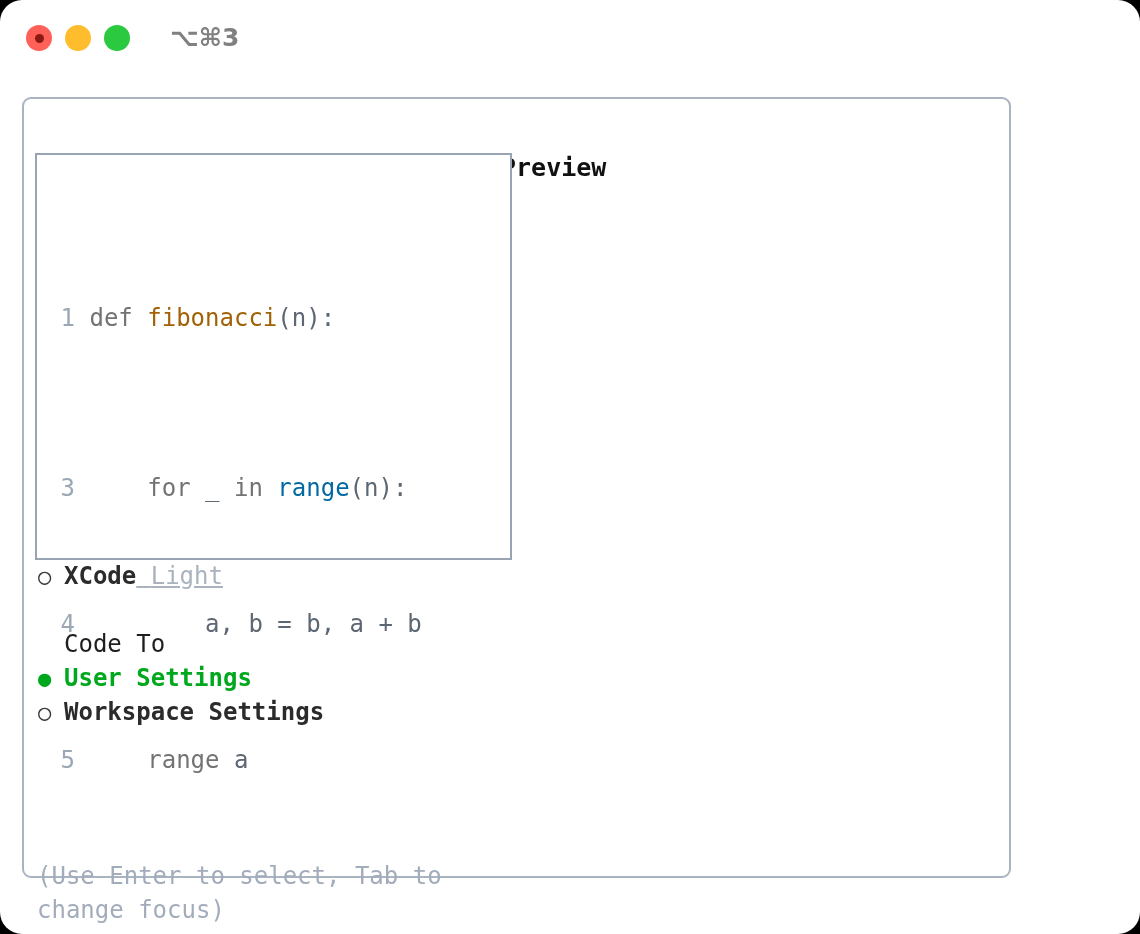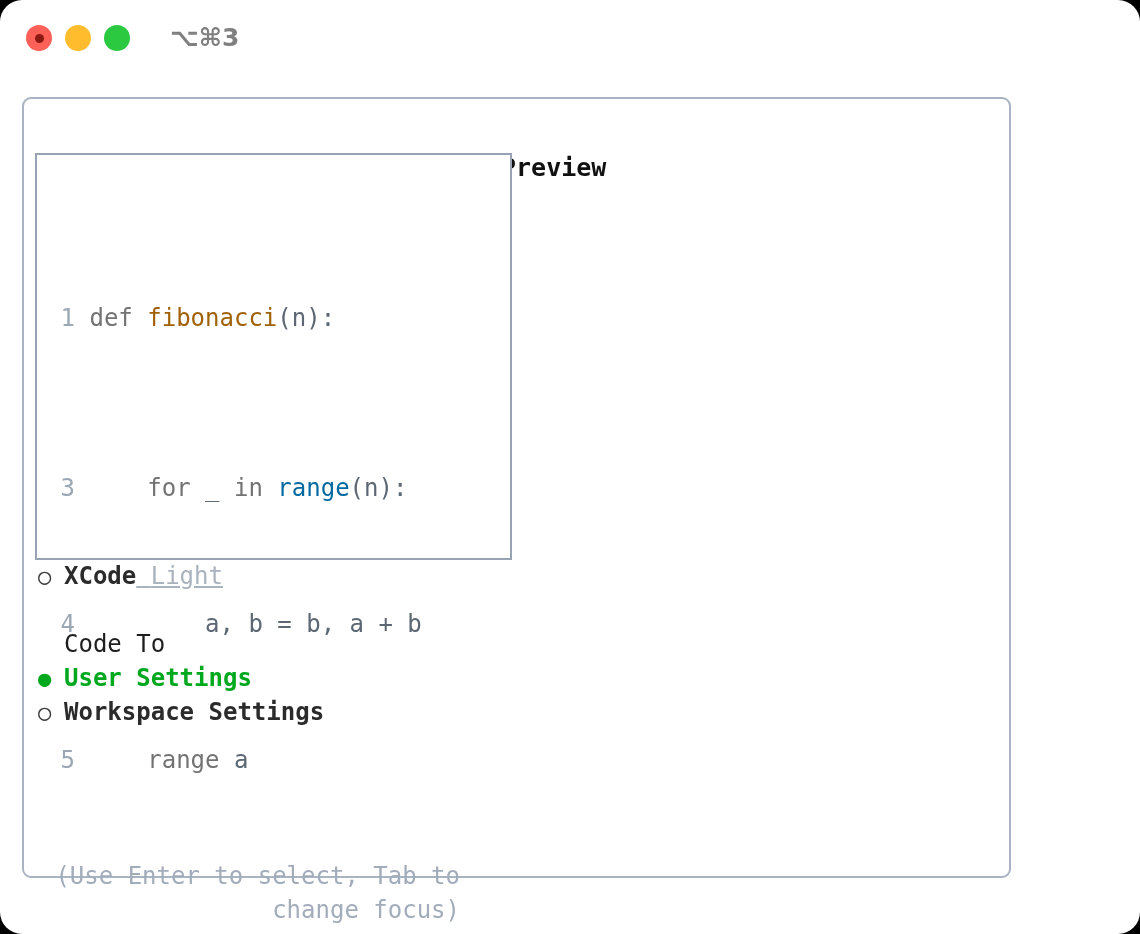--- a/index.html
+++ b/index.html
@@ -122,27 +122,26 @@
   }
 
   .name  { color: #2b2b2b; font-weight: bold; }
   .name.selected { color: #00a81e; }
   .variant { color: #aab2be; text-decoration: underline; }
 
   .spacer-row { height: 34px; }
 
   .hint {
     position: absolute;
-    left: 26px;
+    left: 13px;
     top: 760px;
     width: 410px;
     font-size: 24px;
     line-height: 34px;
     color: #a2acba;
-    text-align: right;
   }
 
   
   .right-col {
     position: absolute;
     left: 477px;
     top: 52px;
   }
   .preview-title {
     font-size: 25px;

